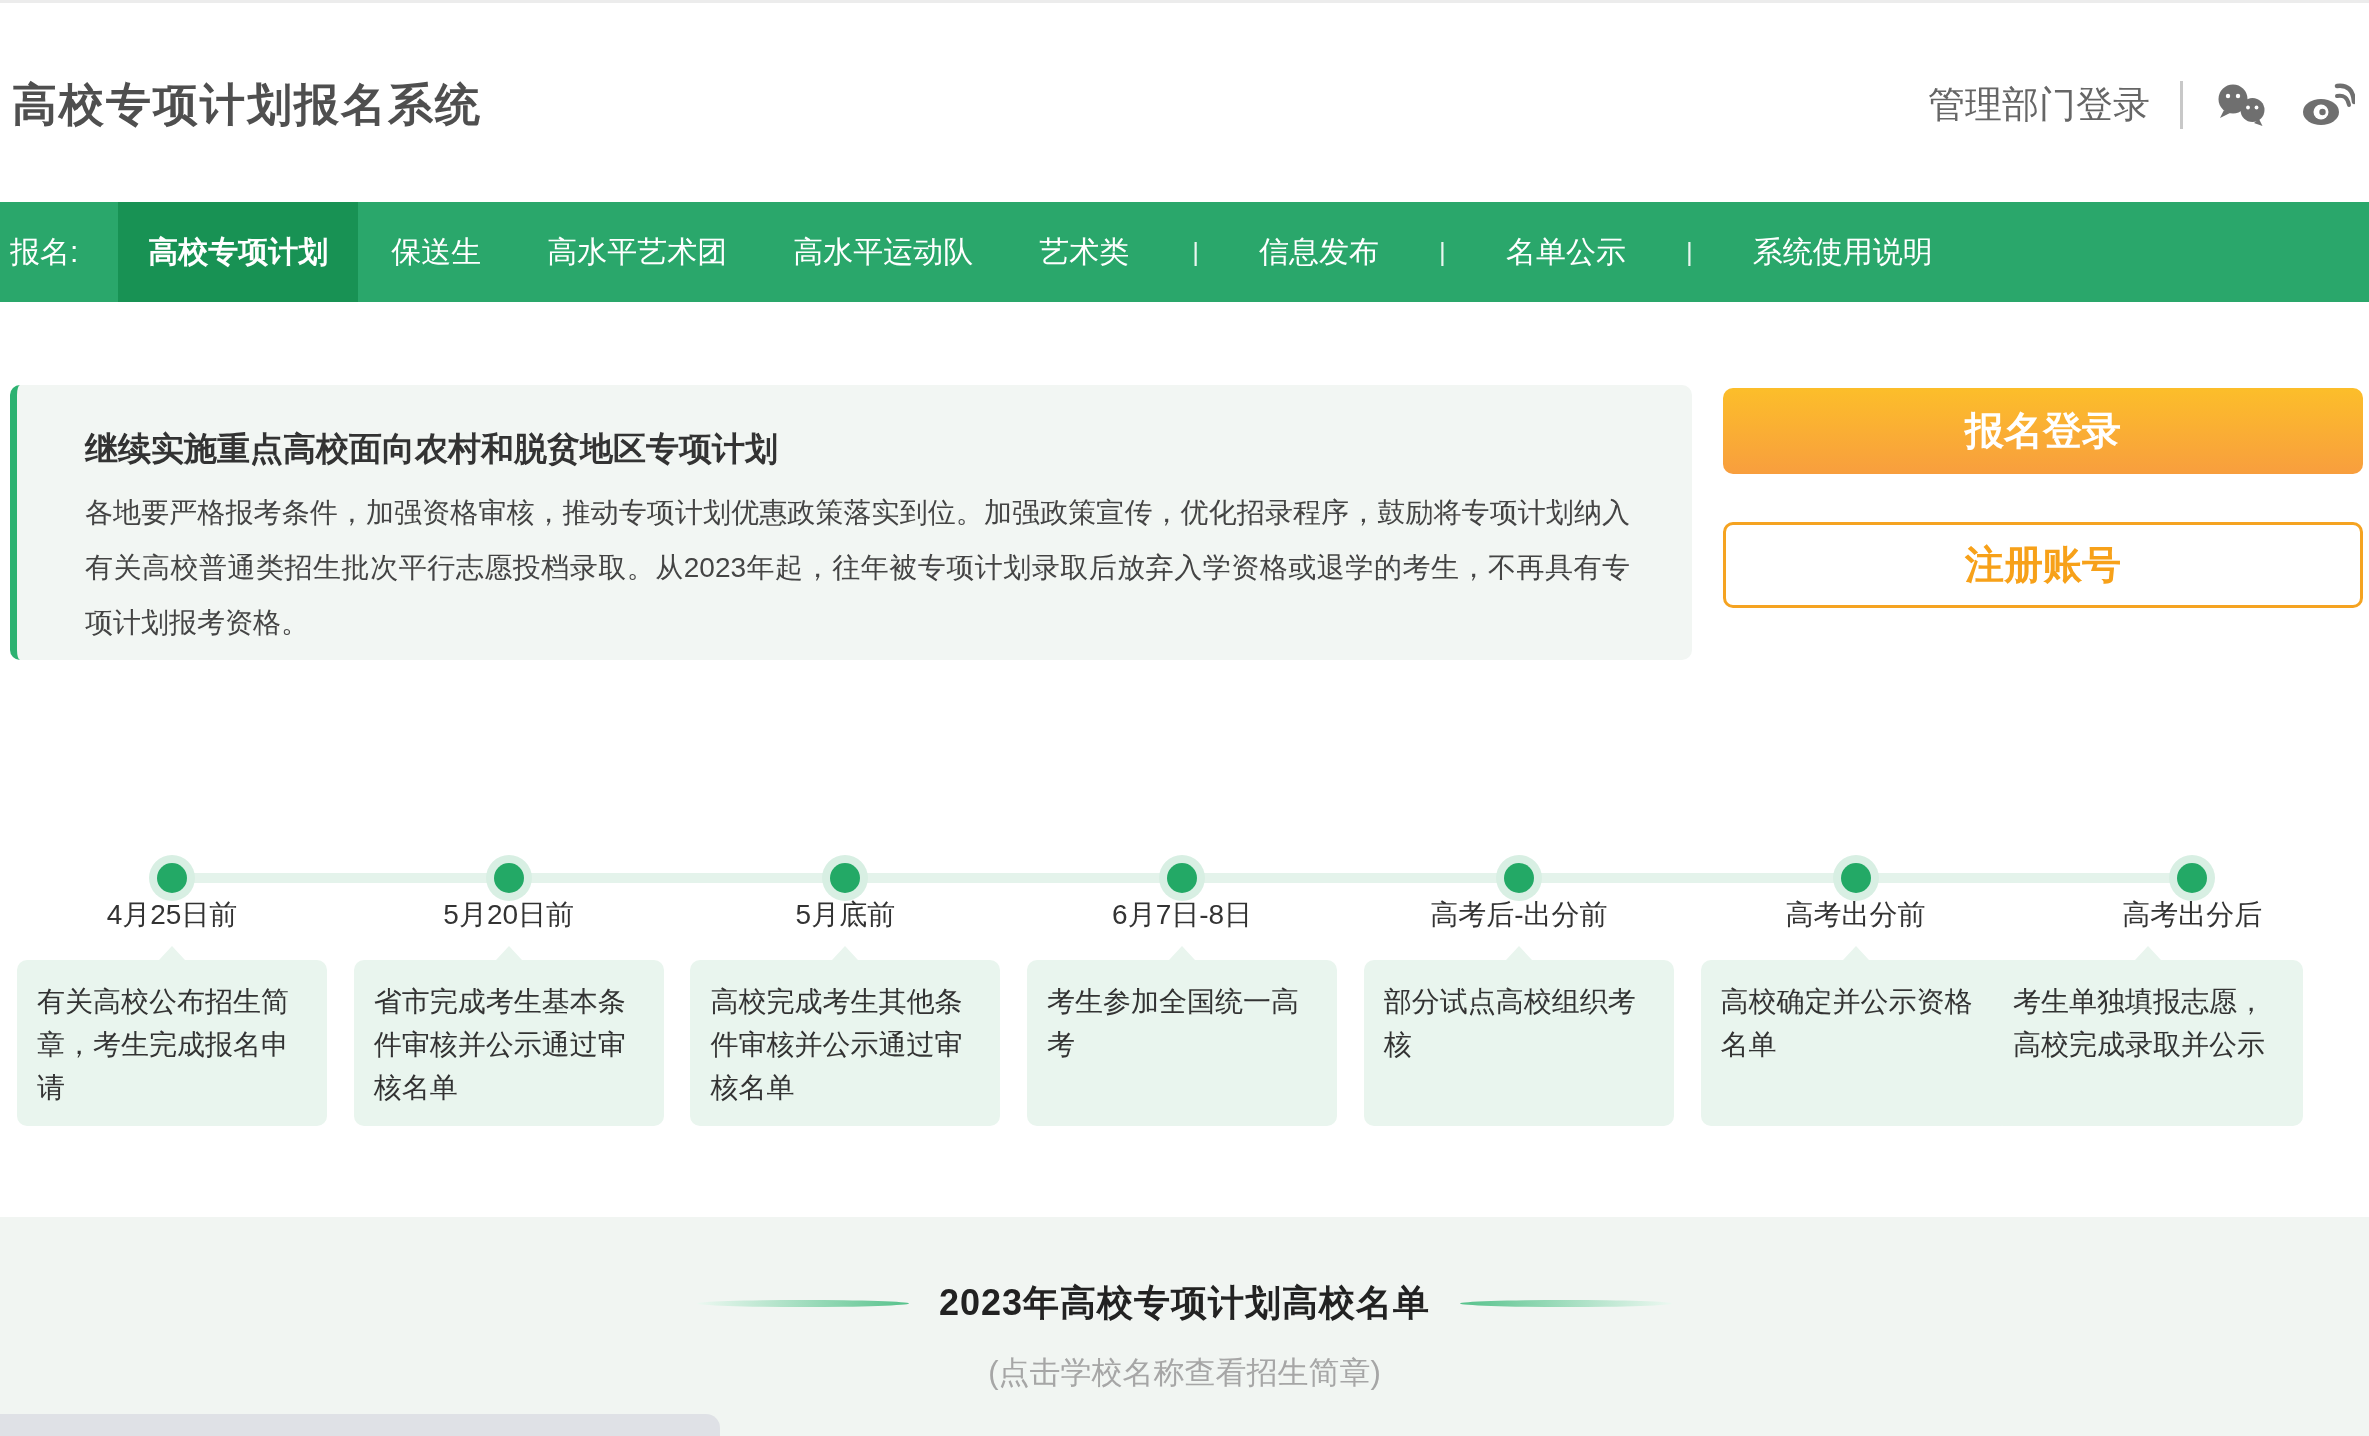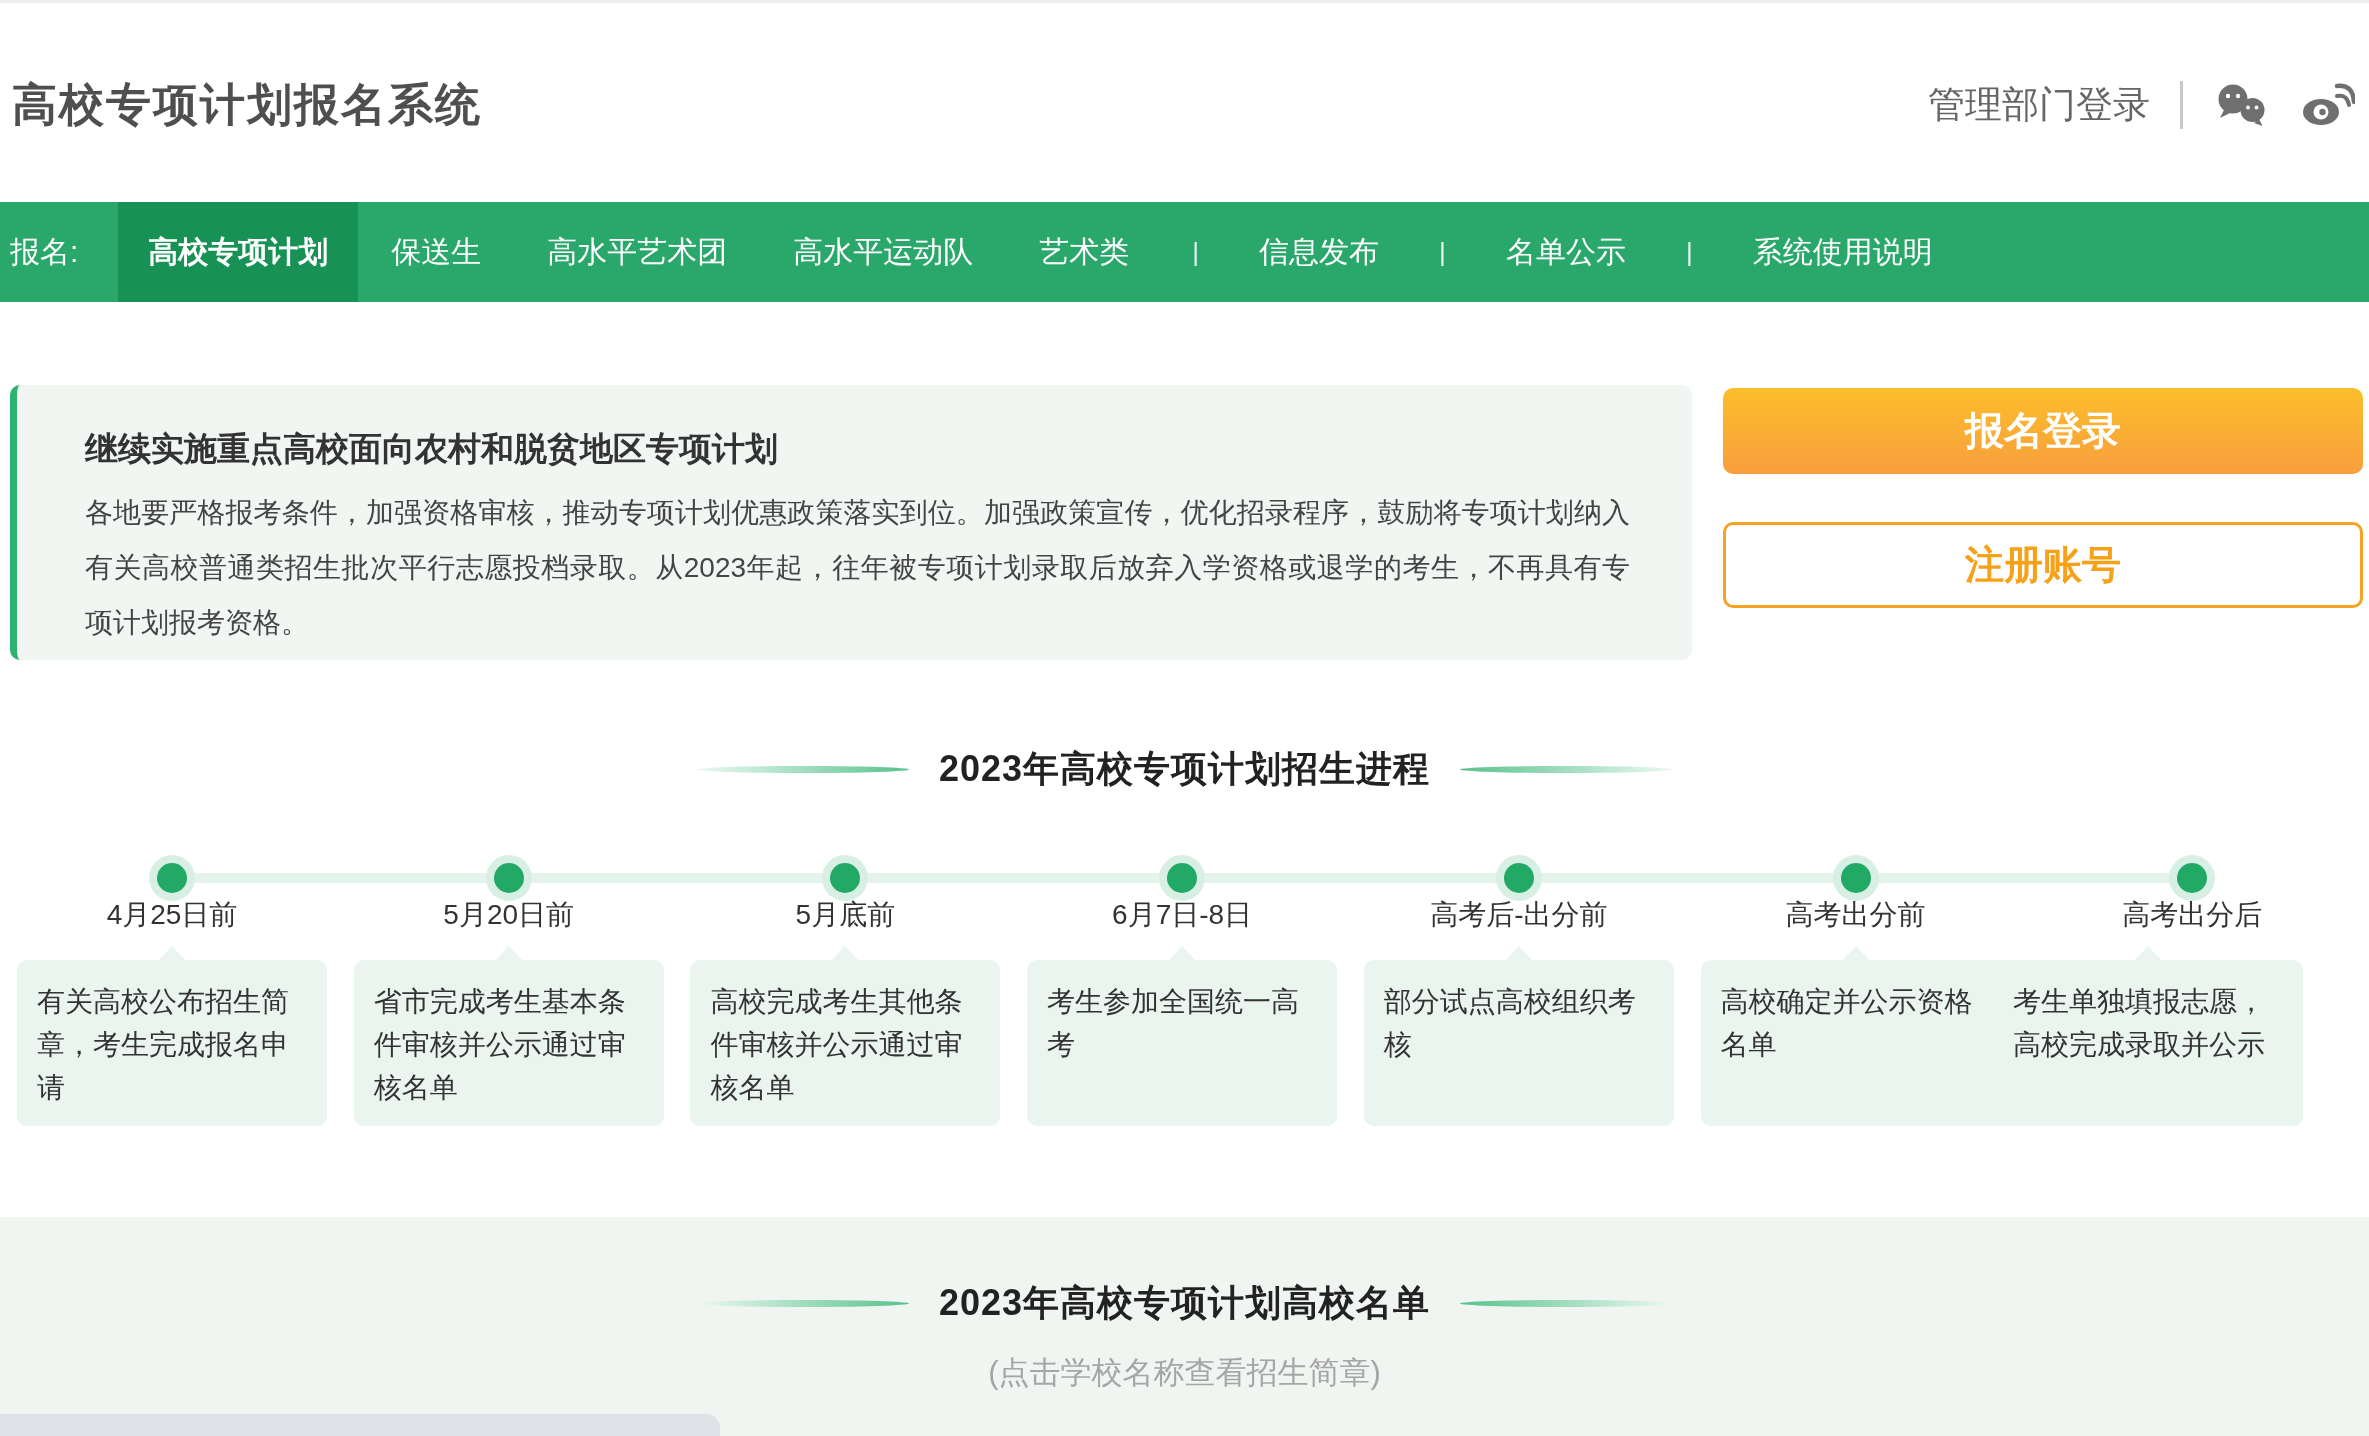--- a/index.html
+++ b/index.html
@@ -111,25 +111,20 @@
   </div>
 
   <div class="notice">
     <div class="notice-title">继续实施重点高校面向农村和脱贫地区专项计划</div>
     <div class="notice-body">各地要严格报考条件，加强资格审核，推动专项计划优惠政策落实到位。加强政策宣传，优化招录程序，鼓励将专项计划纳入有关高校普通类招生批次平行志愿投档录取。从2023年起，往年被专项计划录取后放弃入学资格或退学的考生，不再具有专项计划报考资格。</div>
   </div>
 
   <div class="btn btn-login">报名登录</div>
   <div class="btn btn-register">注册账号</div>
 
-  <div class="section-head head-process">
-    <span class="deco deco-l"></span>
-    <h2>2023年高校专项计划招生进程</h2>
-    <span class="deco deco-r"></span>
-  </div>
 
   <div class="timeline">
     <div class="tl-axis"></div>
   <div class="tl-dot" style="left: 157px;"></div>
       <div class="tl-date" style="left: 42px;">4月25日前</div>
       <div class="tl-card" style="left: 17px;">有关高校公布招生简章，考生完成报名申请</div>
       <div class="tl-dot" style="left: 493.7px;"></div>
       <div class="tl-date" style="left: 378.7px;">5月20日前</div>
       <div class="tl-card" style="left: 353.7px;">省市完成考生基本条件审核并公示通过审核名单</div>
       <div class="tl-dot" style="left: 830.4px;"></div>

